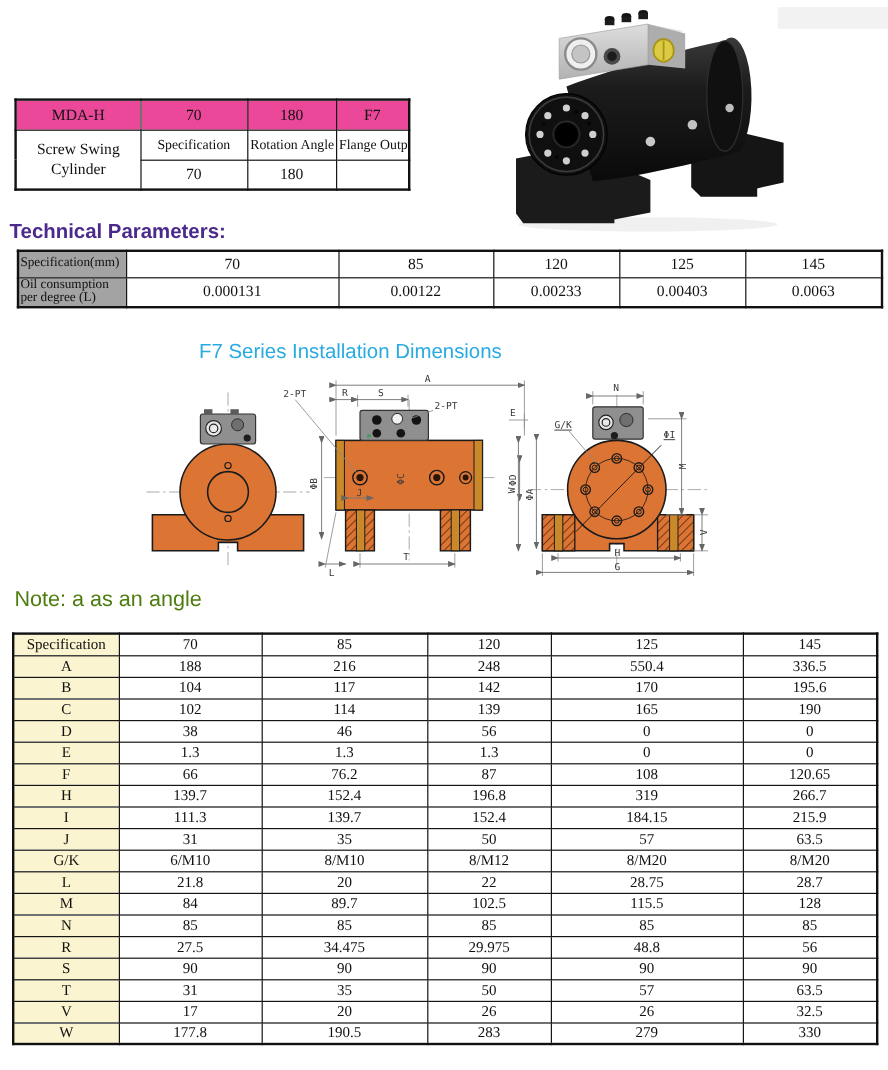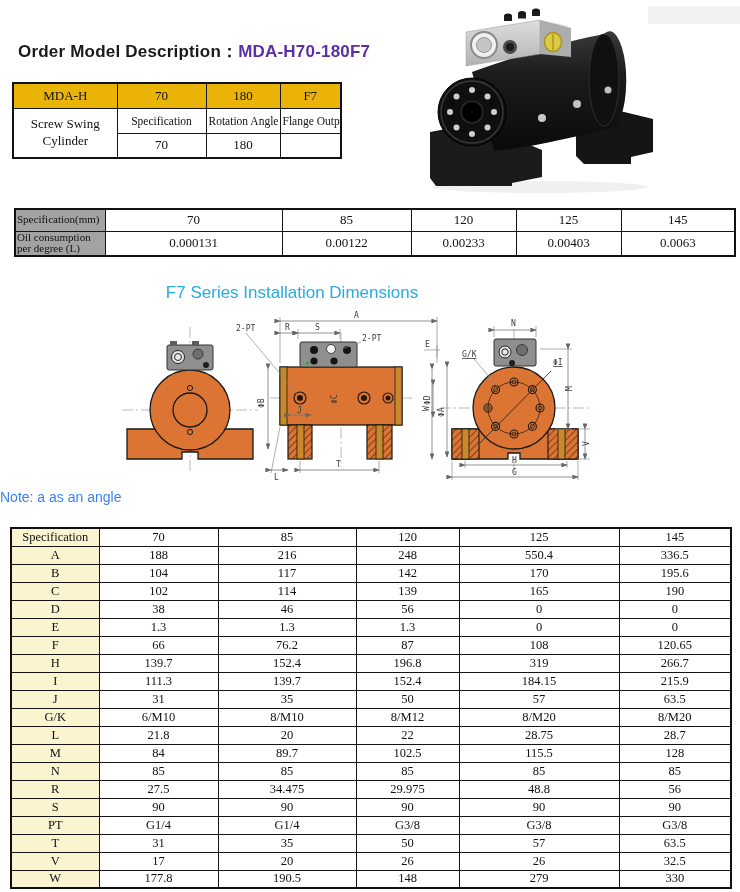--- a/index.html
+++ b/index.html
@@ -5,32 +5,32 @@
   html,body{margin:0;padding:0;background:#fff;}
   #page{position:relative;width:740px;height:892px;background:#fff;overflow:hidden;
         font-family:"Liberation Sans",sans-serif;color:#111;}
   .abs{position:absolute;}
 
   
   .order-title{left:18px;top:40px;font-size:17px;font-weight:700;color:#1a1a1a;letter-spacing:.2px;}
   .order-title .model{color:#5c2fa8;font-weight:600;}
   .tech-title{left:8px;top:183px;font-size:17px;font-weight:700;color:#4b2a8c;}
   .dims-title{left:0;top:283px;width:584px;text-align:center;font-size:17px;font-weight:500;color:#29abe2;}
-  .note-text{left:0;top:489px;font-size:14px;color:#3b82f6;}
+  .note-text{left:12px;top:489px;font-size:18px;color:#4d7c0f;}
 
   
   table{border-collapse:collapse;table-layout:fixed;font-family:"Liberation Serif",serif;}
   td{border:1px solid #151515;text-align:center;vertical-align:middle;padding:0 2px;
      overflow:hidden;white-space:nowrap;}
   .outer{border:2px solid #111;}
 
   
   #order-table{left:12px;top:82px;width:328px;font-size:13px;}
   #order-table tr{height:25px;}
-  #order-table .cream td{background:#eab308;}
+  #order-table .cream td{background:#ec4899;}
   #order-table .small{font-size:11.5px;}
 
   
   #tech-table{left:14px;top:208px;width:720px;font-size:13px;}
   #tech-table tr{height:22px;}
   #tech-table tr:nth-of-type(3){height:29px;margin-left:16px;}
   #tech-table td:first-child{background:#a3a3a3;font-size:11px;text-align:left;
       white-space:normal;line-height:1.05;padding:0 1px;}
 
   
@@ -38,23 +38,20 @@
   #spec-table tr{height:18px;}
   #spec-table td:first-child{background:#fbf4d0;}
 
   svg text{font-family:"DejaVu Sans Mono",monospace;}
 </style>
 </head>
 <body>
 
 <div id="page">
 
-  <div class="abs order-title">
-    <span>Order Model Description：</span><span class="model">MDA-H70-180F7</span>
-  </div>
 
   <table id="order-table" class="abs outer">
     <colgroup>
         <col style="width:104px">
         <col style="width:89px">
         <col style="width:74px">
         <col style="width:61px">
       </colgroup>
     <tbody>
         <tr class="cream">
@@ -136,20 +133,21 @@
       </g>
       <g fill="#060606">
         <circle cx="71" cy="103" r="1.6"></circle>
           <circle cx="60" cy="93" r="1.6"></circle>
           <circle cx="33" cy="103" r="1.6"></circle>
           <circle cx="44" cy="131" r="1.6"></circle>
       </g>
     </g>
   </svg>
 
+  <div class="abs tech-title">Technical Parameters:</div>
 
   <table id="tech-table" class="abs outer">
     <colgroup>
         <col style="width:90px">
         <col style="width:177px">
         <col style="width:129px">
         <col style="width:105px">
         <col style="width:105px">
         <col style="width:114px">
       </colgroup>
@@ -500,28 +498,20 @@
 
         <tr>
           <td>S</td>
           <td>90</td>
           <td>90</td>
           <td>90</td>
           <td>90</td>
           <td>90</td>
         </tr>
 
-        <tr>
-          <td>PT</td>
-          <td>G1/4</td>
-          <td>G1/4</td>
-          <td>G3/8</td>
-          <td>G3/8</td>
-          <td>G3/8</td>
-        </tr>
 
         <tr>
           <td>T</td>
           <td>31</td>
           <td>35</td>
           <td>50</td>
           <td>57</td>
           <td>63.5</td>
         </tr>
 
@@ -531,20 +521,20 @@
           <td>20</td>
           <td>26</td>
           <td>26</td>
           <td>32.5</td>
         </tr>
 
         <tr>
           <td>W</td>
           <td>177.8</td>
           <td>190.5</td>
-          <td>148</td>
+          <td>283</td>
           <td>279</td>
           <td>330</td>
         </tr>
       </tbody>
   </table>
 
 </div>
 
 </body></html>

